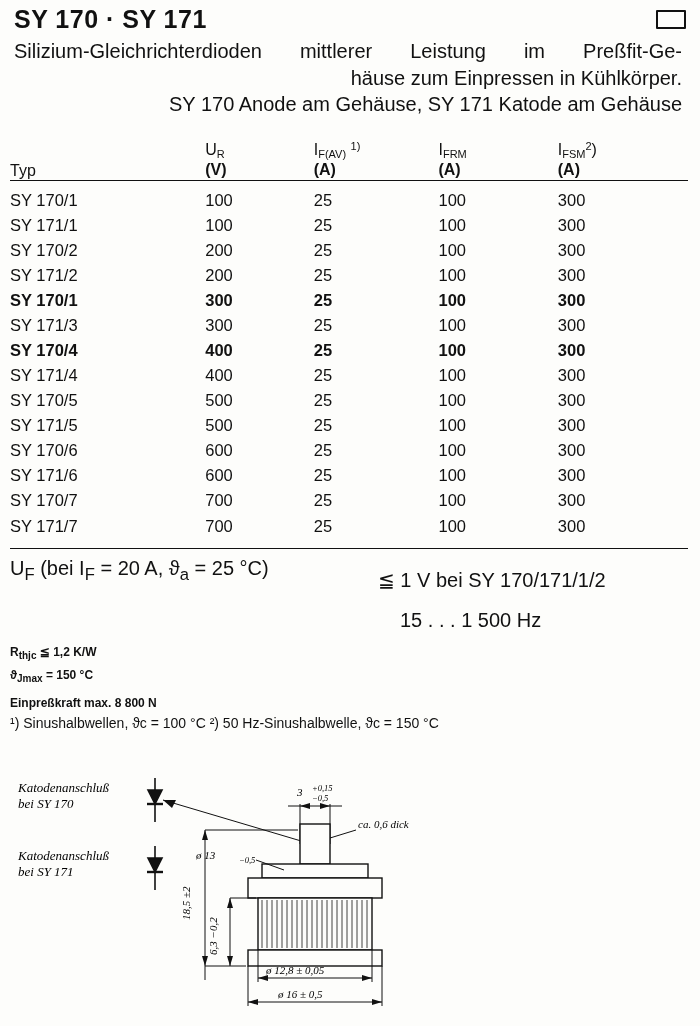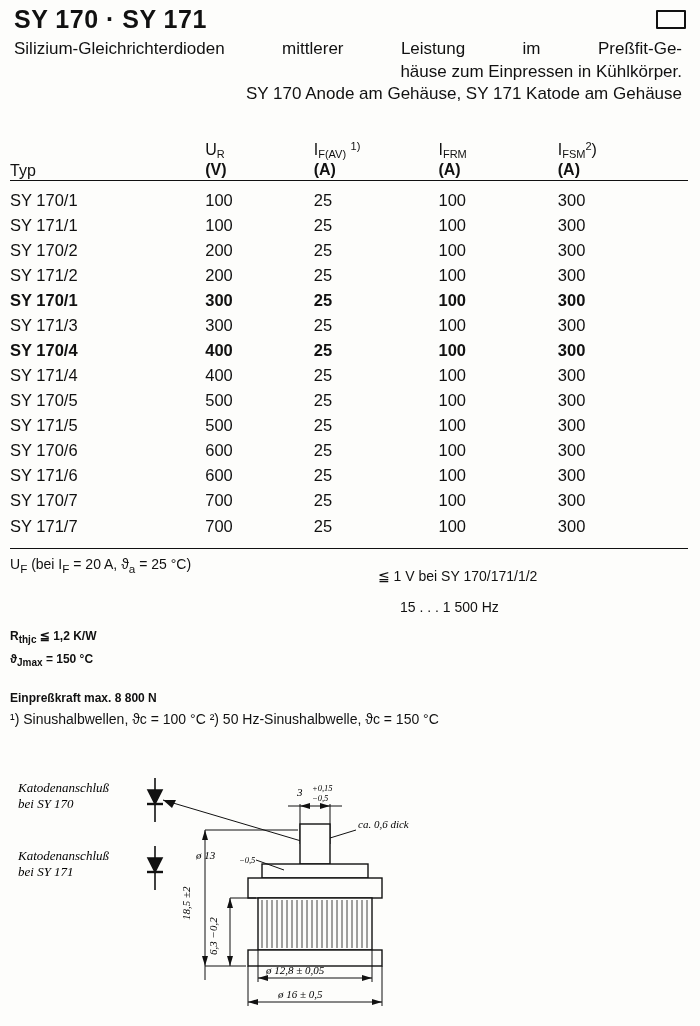--- a/index.html
+++ b/index.html
@@ -44,21 +44,21 @@
     height: 15px;
     border: 2.5px solid #111;
     border-radius: 1px;
   }
 
   .intro {
     position: absolute;
     left: 14px;
     top: 38px;
     width: 668px;
-    font-size: 17px;
+    font-size: 20px;
     line-height: 1.33;
   }
   .intro p {
     margin: 0;
   }
   .intro .justified {
     text-align: justify;
     text-align-last: justify;
   }
   .intro .line2 {
@@ -126,21 +126,21 @@
   
   .params {
     position: absolute;
     left: 10px;
     top: 548px;
     width: 678px;
   }
   .params .rule { margin-bottom: 6px; }
   .prow {
     display: flex;
-    font-size: 14px;
+    font-size: 20px;
     line-height: 1.38;
   }
   .prow .left { width: 368px; }
   .prow .right { flex: 1; margin-top: 12px; }
   .pline {
     font-size: 12px;
     line-height: 1.38;
     margin-top: 1px;
   }
   .bold { font-weight: bold; }
@@ -326,21 +326,21 @@
     <div class="prow">
       <div class="left">U<sub>F</sub> (bei I<sub>F</sub> = 20 A, ϑ<sub>a</sub> = 25 °C)</div>
       <div class="right">≦ 1 V bei SY 170/171/1/2</div>
     </div>
     <div class="prow">
       <div class="left"></div>
       <div class="right indent-r">15 . . . 1 500 Hz</div>
     </div>
     <div class="pline bold" style="margin-top:10px">R<sub>thjc</sub> ≦ 1,2 K/W</div>
     <div class="pline bold" style="margin-top:4px">ϑ<sub>Jmax</sub> = 150 °C</div>
-    <div class="pline bold" style="margin-top:20px">Einpreßkraft max. 8 800 N</div>
+    <div class="pline bold" style="margin-top:8px">Einpreßkraft max. 8 800 N</div>
     <div class="footnote">¹) Sinushalbwellen, ϑc = 100 °C   ²) 50 Hz-Sinushalbwelle, ϑc = 150 °C</div>
   </div>
 
   <div class="drawing">
     <svg width="700" height="266" viewBox="0 0 700 266">
 
       <g stroke="#111" stroke-width="1.6" fill="#111">
         <line x1="155" y1="18" x2="155" y2="62"></line>
         <polygon points="148,30 162,30 155,44"></polygon>
         <line x1="147" y1="44" x2="163" y2="44" stroke-width="2.4"></line>

